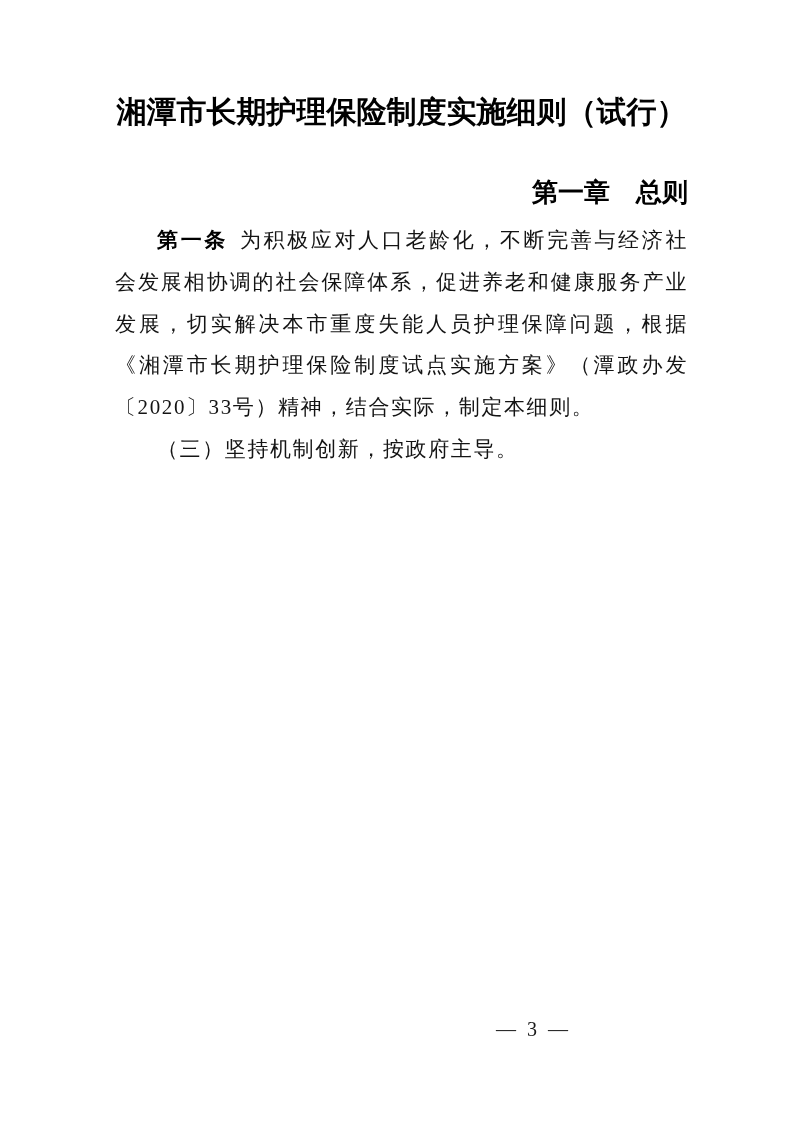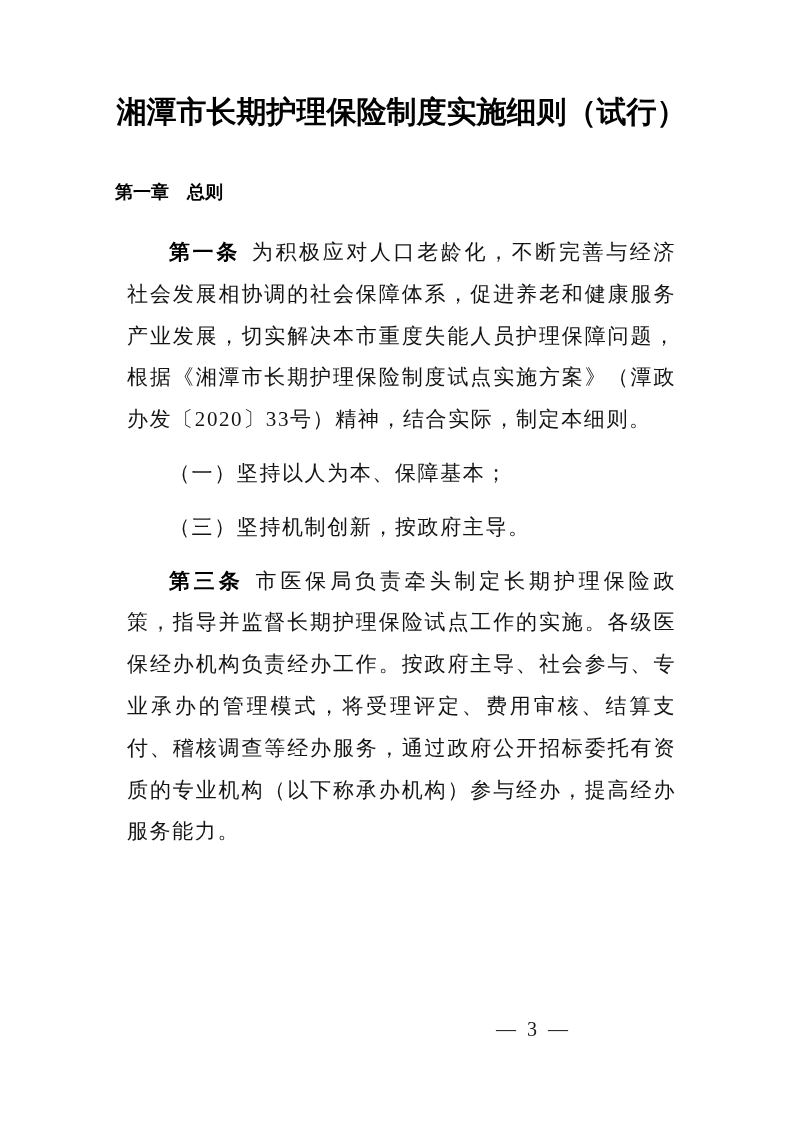--- a/index.html
+++ b/index.html
@@ -34,40 +34,40 @@
     color: #000000;
     line-height: 40px;
     letter-spacing: 0px;
     white-space: nowrap;
   }
   .chapter-heading {
     position: absolute;
     top: 179px;
     left: 0;
     width: 100%;
-    text-align: left;
-    font-size: 18px;
+    text-align: right;
+    font-size: 26px;
     font-weight: bold;
     color: #000000;
     line-height: 27px;
   }
   .body-text {
     position: absolute;
     top: 220px;
     left: 0;
     width: 100%;
     font-size: 21px;
     line-height: 41.8px;
     letter-spacing: 1.6px;
     text-align: justify;
     text-justify: inter-character;
     text-align-last: left;
   }
   .para {
-    margin: 12px;
+    margin: 0;
     padding: 0;
     text-indent: 42px;
   }
   .article-lead {
     font-weight: bold;
     color: #000000;
   }
   .article-lead:not(:empty) {
     margin-right: 12px;
   }
@@ -91,32 +91,26 @@
 
     <div class="chapter-heading">第一章　总则</div>
 
     <div class="body-text">
 
       <p class="para">
         <span class="article-lead">第一条</span><span>为积极应对人口老龄化，不断完善与经济社会发展相协调的社会保障体系，促进养老和健康服务产业发展，切实解决本市重度失能人员护理保障问题，根据《湘潭市长期护理保险制度试点实施方案》（潭政办发〔2020〕33号）精神，结合实际，制定本细则。</span>
       </p>
 
 
-      <p class="para">
-        <span class="article-lead"></span><span>（一）坚持以人为本、保障基本；</span>
-      </p>
 
 
       <p class="para">
         <span class="article-lead"></span><span>（三）坚持机制创新，按政府主导。</span>
       </p>
 
-      <p class="para">
-        <span class="article-lead">第三条</span><span>市医保局负责牵头制定长期护理保险政策，指导并监督长期护理保险试点工作的实施。各级医保经办机构负责经办工作。按政府主导、社会参与、专业承办的管理模式，将受理评定、费用审核、结算支付、稽核调查等经办服务，通过政府公开招标委托有资质的专业机构（以下称承办机构）参与经办，提高经办服务能力。</span>
-      </p>
 
 
     </div>
 
     <div class="page-number">— 3 —</div>
 
   </div>
 </div>
 
 </body></html>

